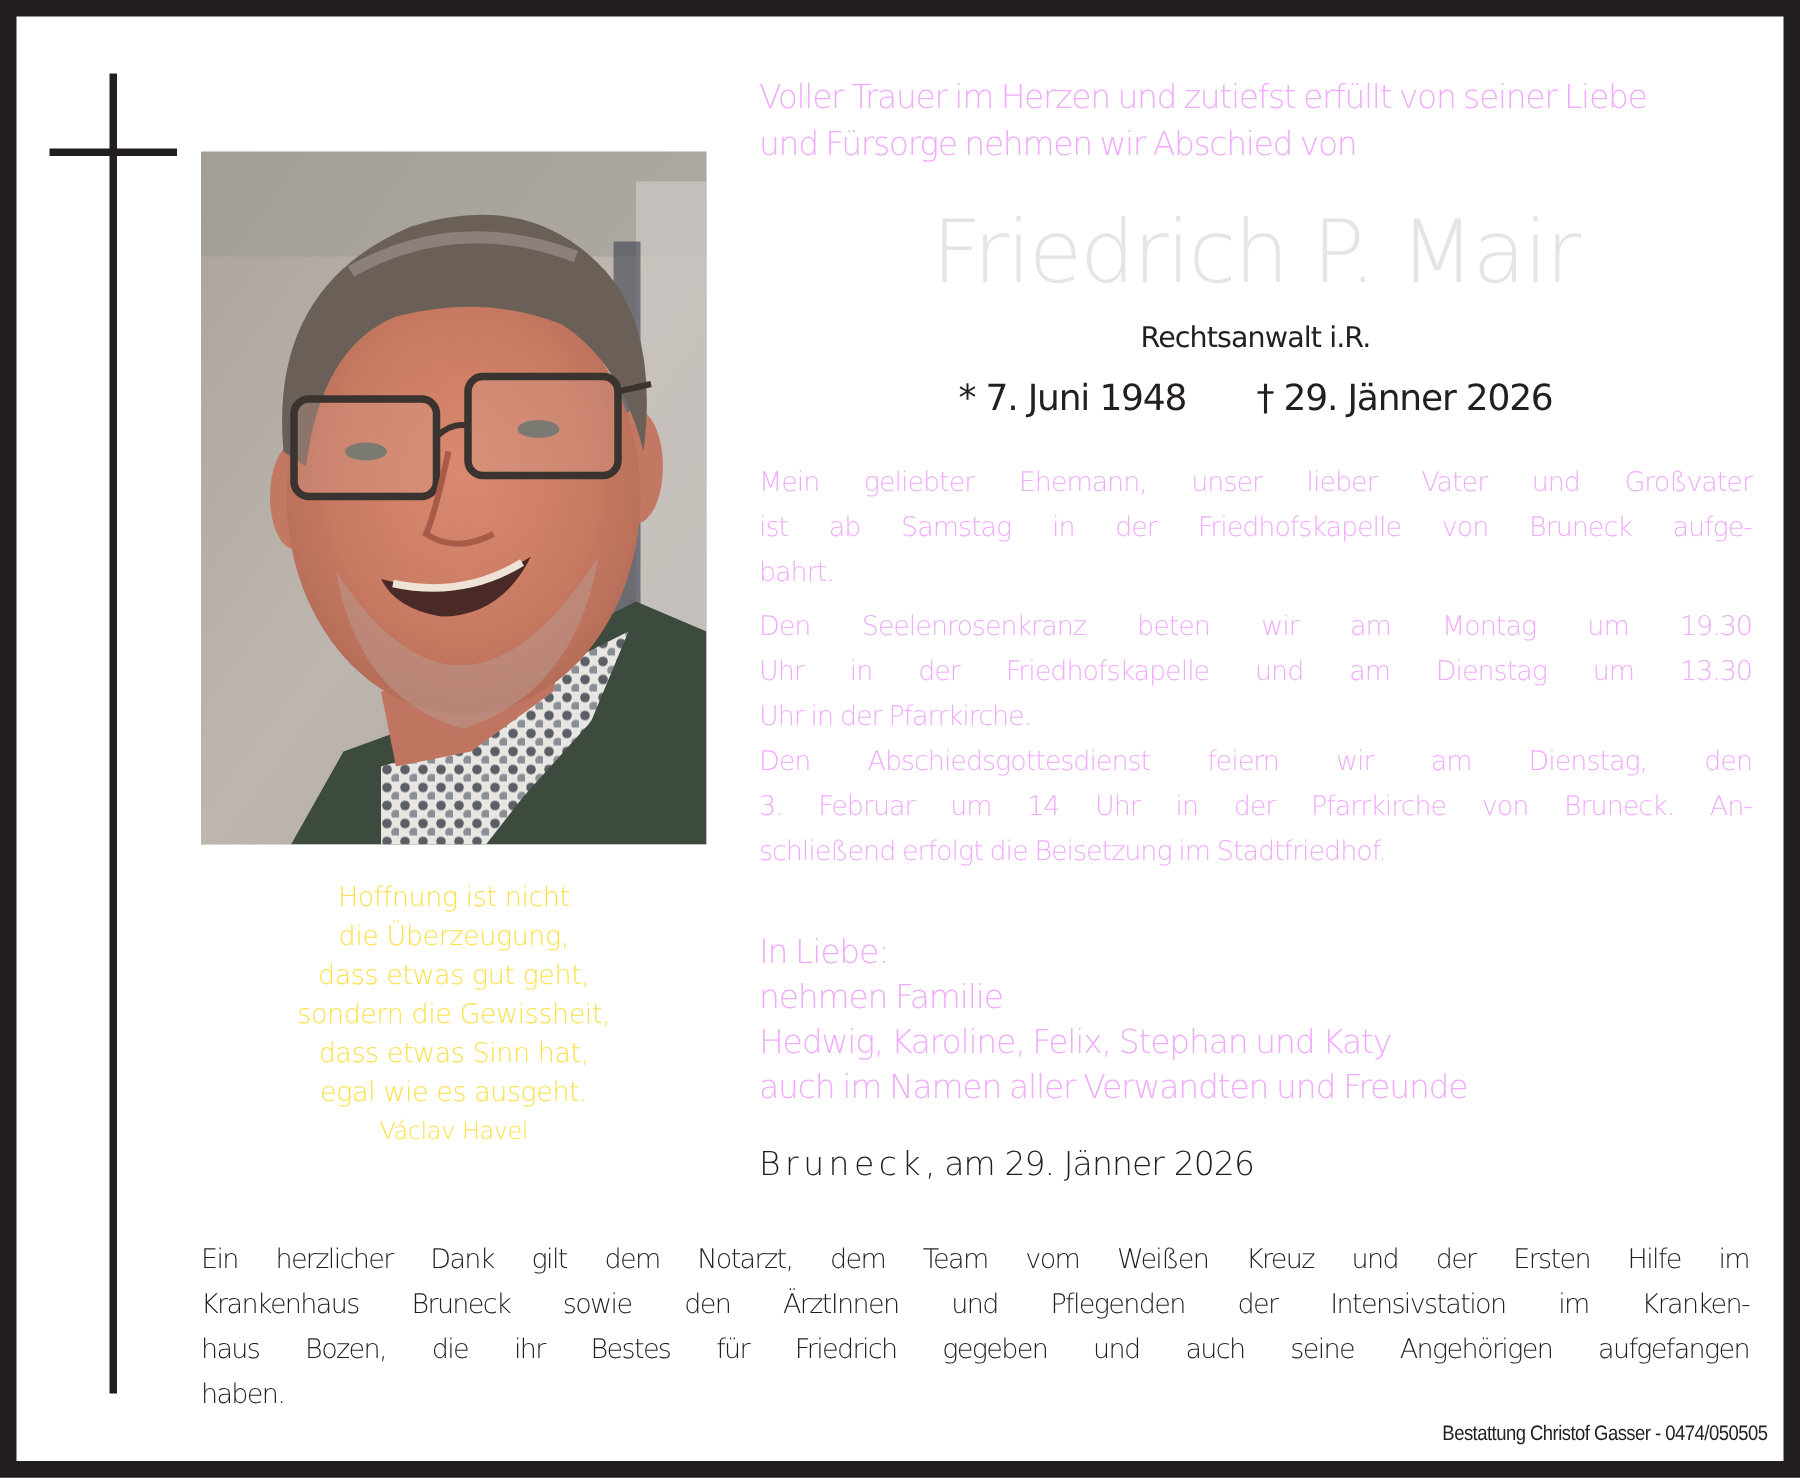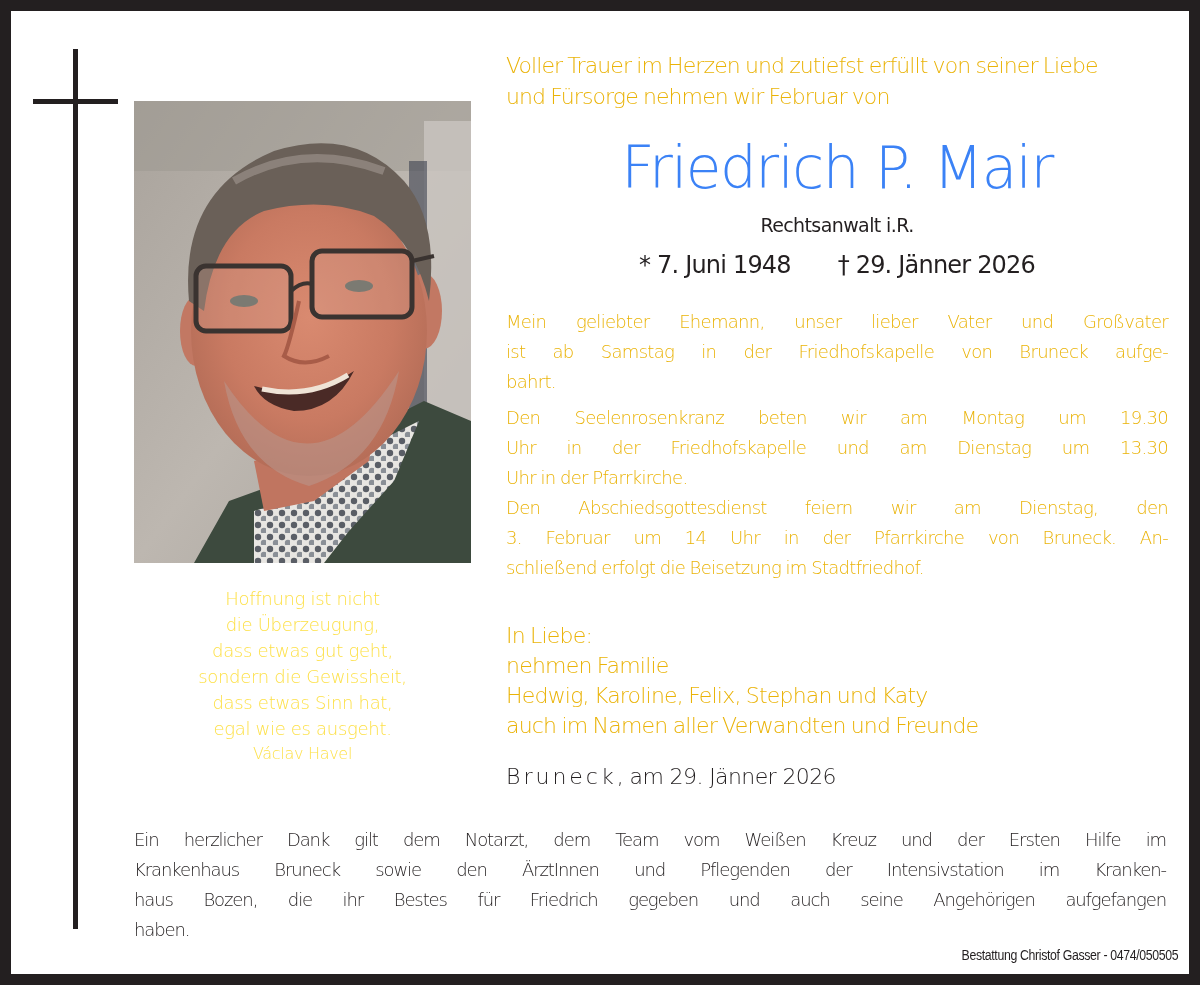--- a/index.html
+++ b/index.html
@@ -66,42 +66,42 @@
     .quote .author {
       font-size: 16px;
       line-height: 24px;
       margin-top: 0px;
     }
 
     .col {
       position: absolute;
       left: 506px;
       width: 662px;
-      color: #eab308;
+      color: #f0abfc;
       font-family: "DejaVu Sans", sans-serif;
       font-weight: 200;
     }
     .intro {
       top: 50px;
       font-size: 22px;
       line-height: 31px;
       letter-spacing: -0.9px;
       word-spacing: -1px;
     }
     .name {
       position: absolute;
       left: 506px;
       width: 662px;
       top: 133px;
       text-align: center;
       font-size: 58px;
       line-height: 70px;
       font-weight: 200;
       letter-spacing: -1.5px;
-      color: #3b82f6;
+      color: #e5e5e5;
     }
     .profession {
       position: absolute;
       left: 506px;
       width: 662px;
       top: 212px;
       text-align: center;
       font-size: 19px;
       line-height: 26px;
       letter-spacing: -0.6px;
@@ -248,21 +248,21 @@
   <div>die Überzeugung,</div>
   <div>dass etwas gut geht,</div>
   <div>sondern die Gewissheit,</div>
   <div>dass etwas Sinn hat,</div>
   <div>egal wie es ausgeht.</div>
   <div class="author">Václav Havel</div>
 </div>
 
 <div class="col intro">
   <div>Voller Trauer im Herzen und zutiefst erfüllt von seiner Liebe</div>
-  <div>und Fürsorge nehmen wir Februar von</div>
+  <div>und Fürsorge nehmen wir Abschied von</div>
 </div>
 
 <div class="name">Friedrich P. Mair</div>
 <div class="profession">Rechtsanwalt i.R.</div>
 <div class="dates">
   <span>* 7. Juni 1948</span>
   <span>† 29. Jänner 2026</span>
 </div>
 
 <div class="col body-text">

